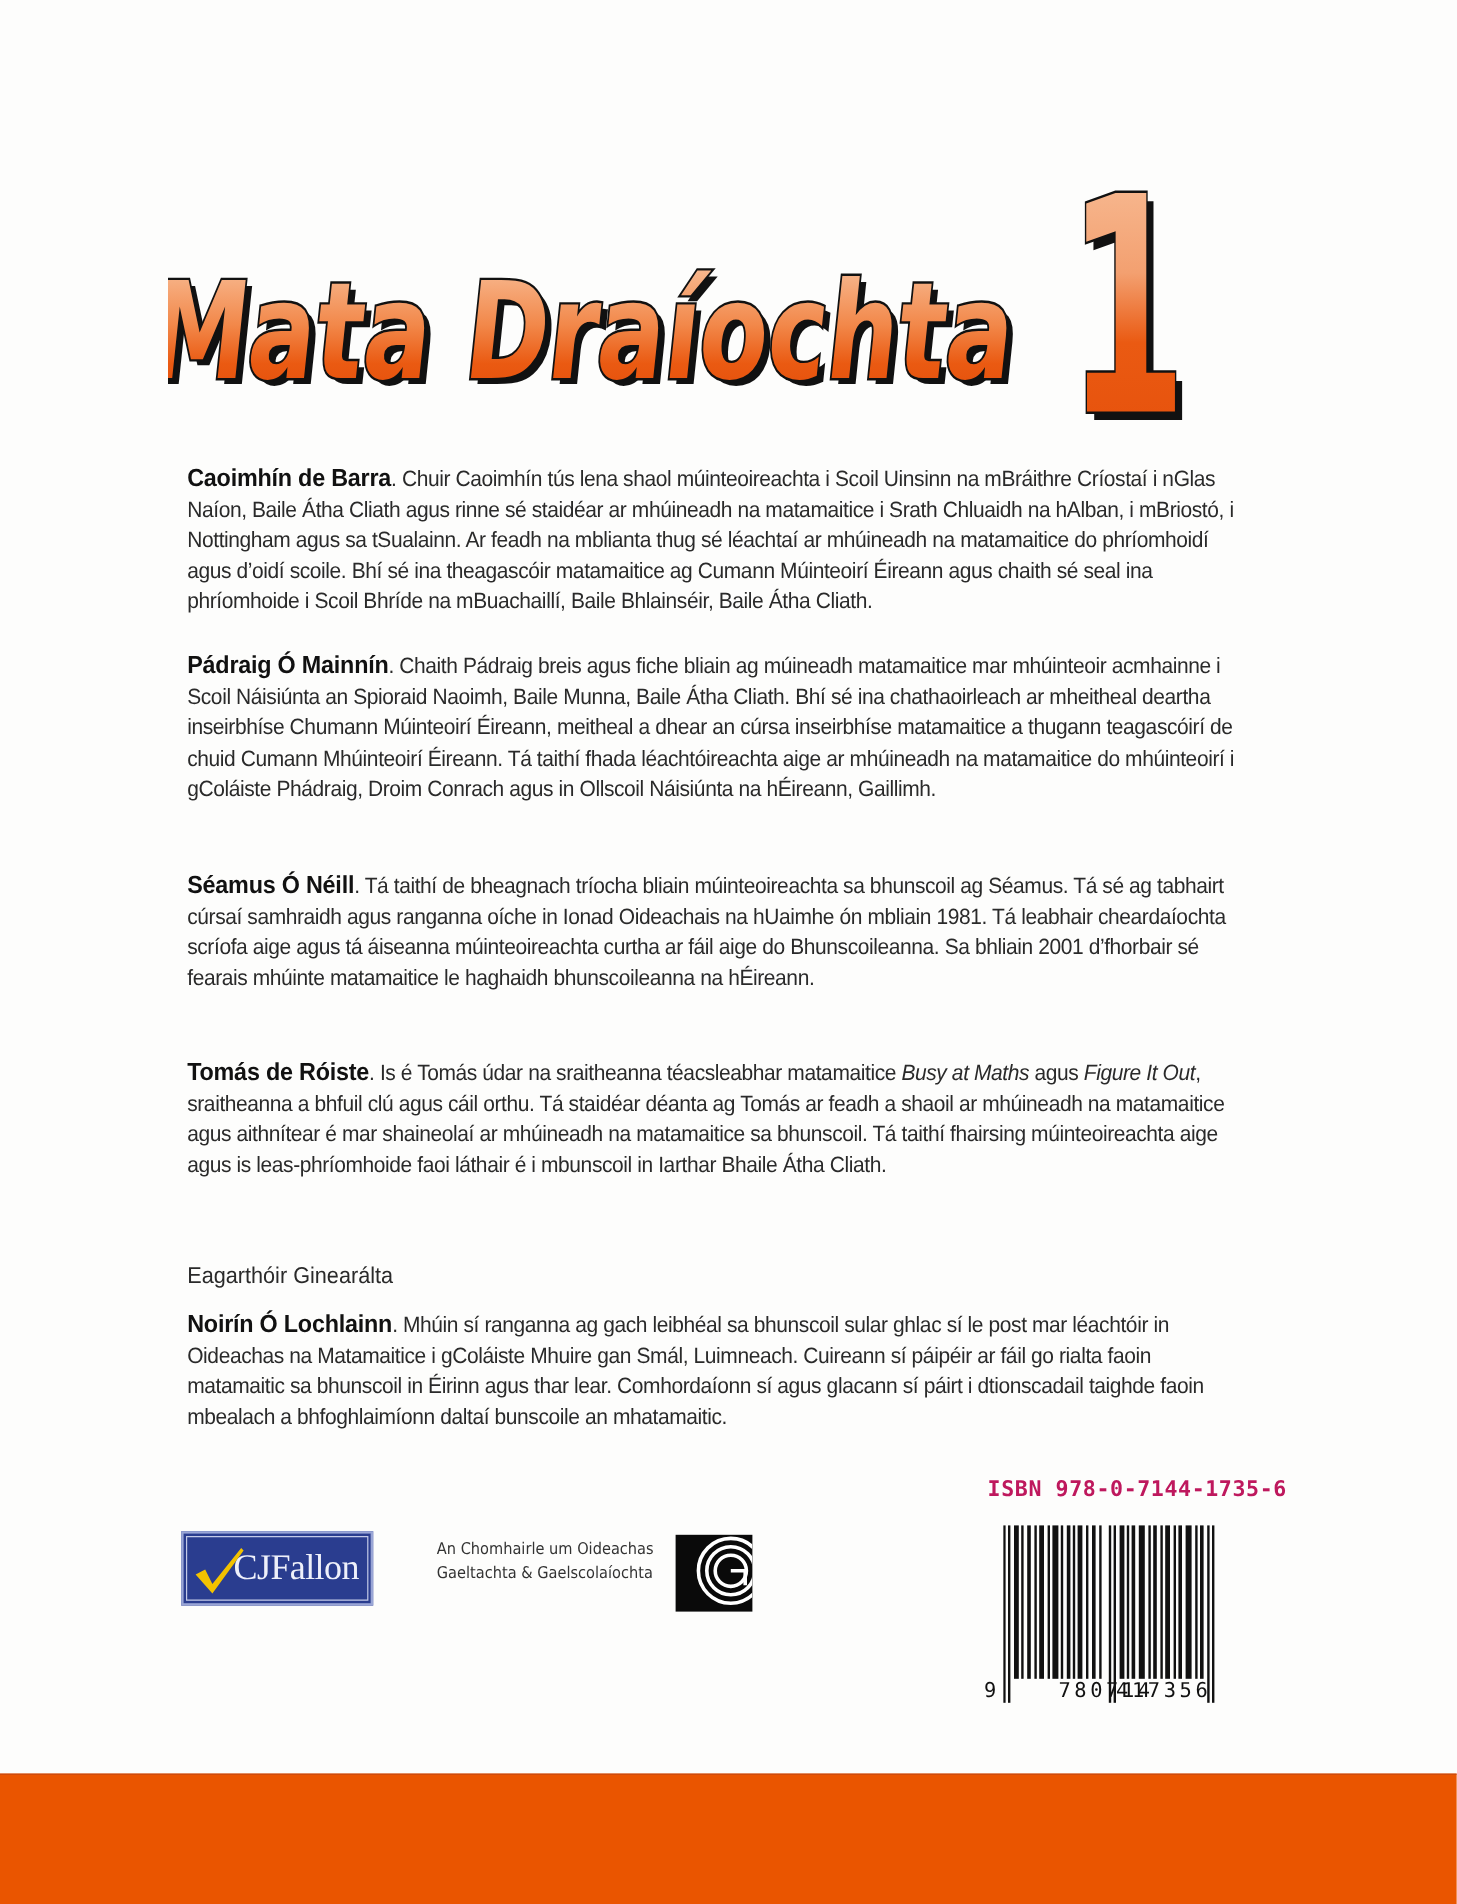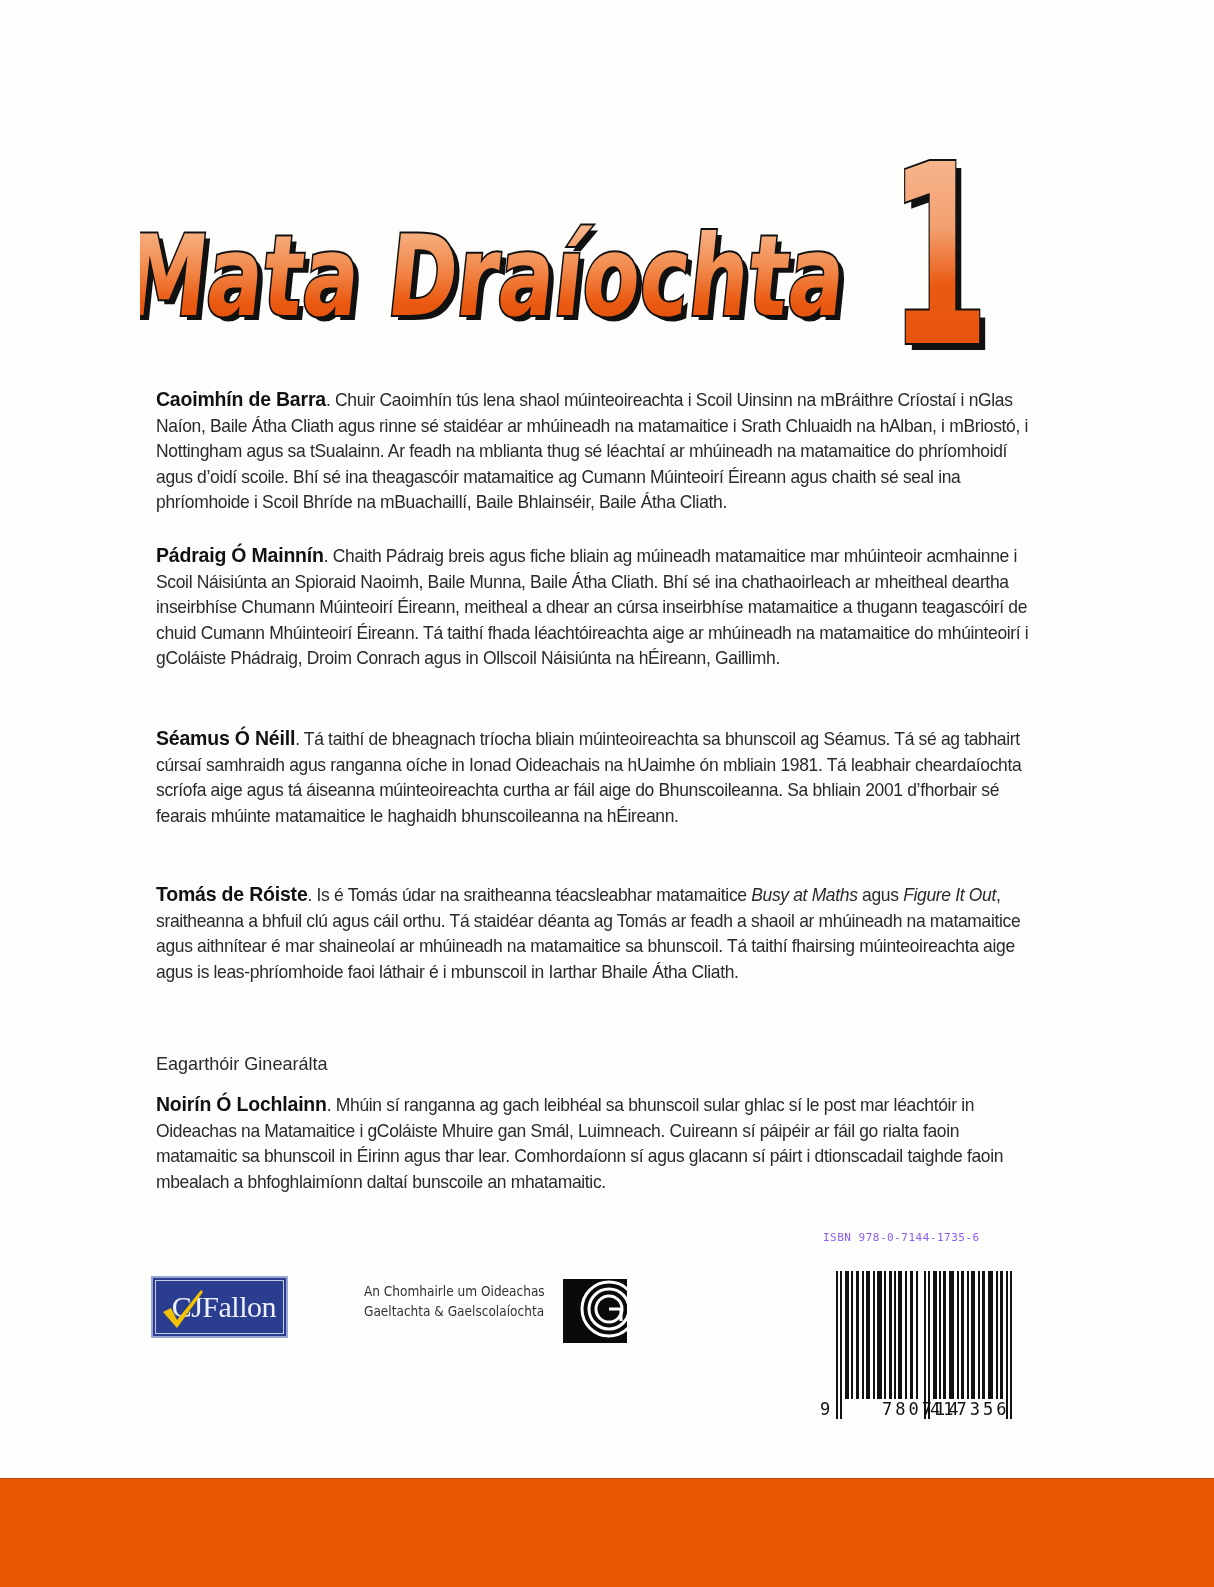--- a/index.html
+++ b/index.html
@@ -25,21 +25,21 @@
       font-weight: bold; font-size: 20.5px; color: #111;
       letter-spacing: -0.2px;
     }
     .bio em { font-style: italic; }
     .editor-label {
       position: absolute; left: 156px; top: 1053px;
       font-size: 19px; color: #2a2a2a;
       transform: scaleX(0.95); transform-origin: left top;
     }
     .logo-cj {
-      position: absolute; left: 151px; top: 1276px; width: 137px; height: 62px;
+      position: absolute; left: 151px; top: 1276px; width: 160px; height: 62px;
       background: #2a3d8f; border: 2px solid #9aa6d6; box-sizing: border-box;
       box-shadow: inset 0 0 0 2px #2a3d8f, inset 0 0 0 3px #c4cbe8;
       display: flex; align-items: center; justify-content: flex-end;
       padding-right: 10px;
     }
     .logo-cj .check {
       position: absolute; left: 8px; top: 8px;
     }
     .logo-cj .cj-text {
       font-family: "Liberation Serif", serif; color: #eef0fa; font-size: 30px;
@@ -50,22 +50,23 @@
       font-size: 13.5px; line-height: 20px; color: #333;
       font-family: "DejaVu Sans", sans-serif;
       transform: scaleX(0.9); transform-origin: left top;
     }
     .cogg-logo {
       position: absolute; left: 563px; top: 1279px; width: 64px; height: 64px;
       background: #0a0a0a; overflow: hidden;
     }
     .isbn {
       position: absolute; left: 823px; top: 1231px;
-      font-family: "DejaVu Sans Mono", monospace; font-size: 11px; color: #8b5cf6;
+      font-family: "DejaVu Sans Mono", monospace; font-size: 18px; color: #be185d;
       letter-spacing: 0.5px;
+      font-weight: bold;
     }
     .barcode { position: absolute; left: 836px; top: 1271px; }
     .barcode-digits {
       position: absolute; top: 1399px;
       font-family: "DejaVu Sans Mono", monospace; font-size: 17px; color: #111;
     }
     .bottom-band {
       position: absolute; left: 0; top: 1478px; width: 1214px; height: 109px;
       background: #ea5500;
       border-top: 1px solid #c84a10;

